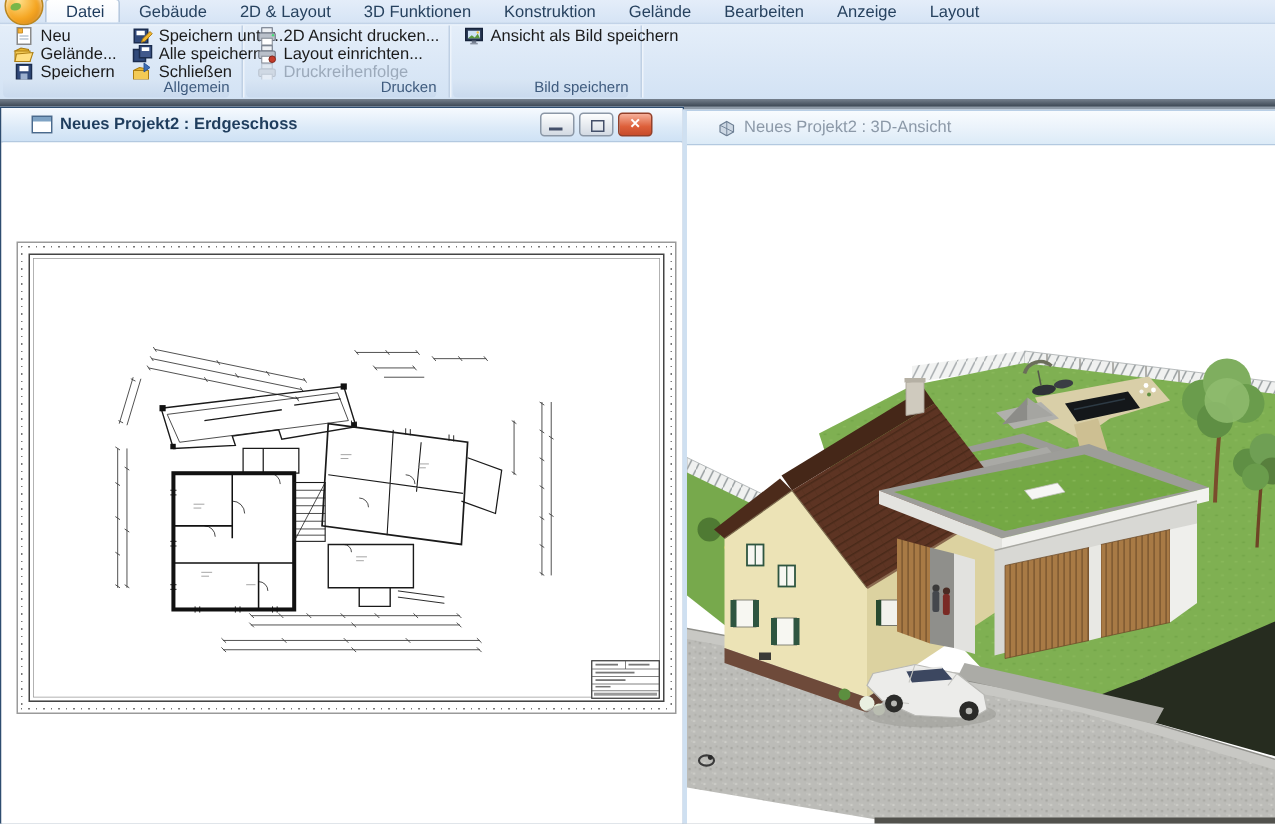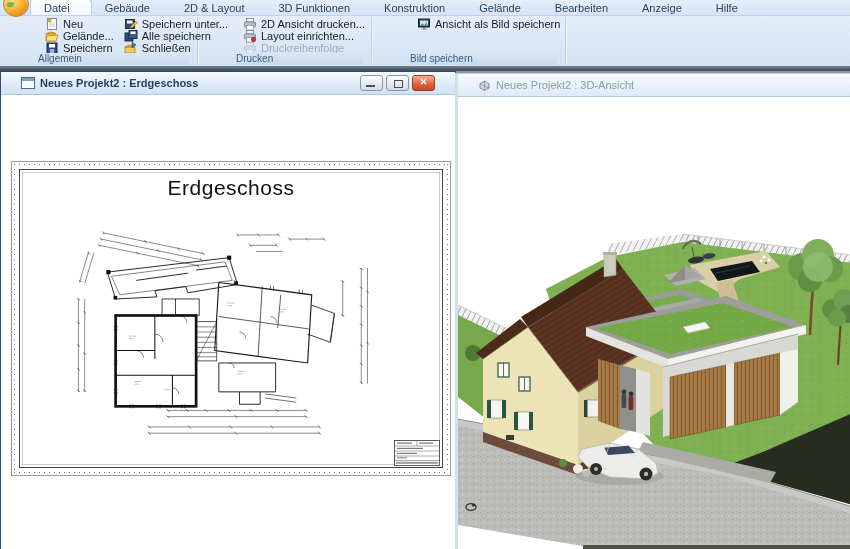--- a/index.html
+++ b/index.html
@@ -12,28 +12,28 @@
   .ribbon{position:absolute;left:0;top:0;width:850px;height:68px;
     background:linear-gradient(#eaf2fb,#dde9f7 55%,#d2e2f4);}
   .tabrow{position:absolute;left:0;top:0;width:100%;height:16px;
     background:linear-gradient(#e4edf9,#d6e4f5);
     border-bottom:1px solid #c2d3e8;display:flex;align-items:flex-end;padding-left:30px;box-sizing:border-box;}
   .orb{position:absolute;left:3px;top:-9px;width:24px;height:24px;border-radius:50%;
     background:radial-gradient(circle at 35% 35%, #ffe08a, #f5a623 55%, #c87a12);
     border:1px solid #b98722;box-shadow:inset 0 2px 3px rgba(255,255,255,.7);}
   .orb .leaf{position:absolute;left:3px;top:10px;width:7px;height:5px;border-radius:60% 40% 60% 40%;
     background:#7ab648;}
-  .tab{font-size:11px;color:#27425f;padding:2px 21px 1px 13px;cursor:default;white-space:nowrap;}
+  .tab{font-size:11px;color:#27425f;padding:2px 9px 1px 13px;cursor:default;white-space:nowrap;}
   .tab.active{background:linear-gradient(#ffffff,#f2f7fd);border:1px solid #b7c9de;border-bottom:none;
     border-radius:3px 3px 0 0;color:#1d3least?;color:#1d3a5c;}
   .body-row{position:absolute;left:0;top:17px;width:100%;height:48px;display:flex;}
   .rgroup{position:relative;height:48px;padding:1px 8px 13px 6px;box-sizing:border-box;
-    border-right:1px solid #bfd0e4;box-shadow:1px 0 0 #eef4fb;display:flex;gap:4px;margin-left:36px;}
+    border-right:1px solid #bfd0e4;box-shadow:1px 0 0 #eef4fb;display:flex;gap:4px;}
   .rgroup .glabel{position:absolute;left:2px;right:8px;bottom:0;height:12px;
-    font-size:10px;color:#3f5b7e;text-align:left;line-height:12px;
+    font-size:10px;color:#3f5b7e;text-align:right;line-height:12px;
     background:linear-gradient(#d8e5f4,#c9daee);border-radius:0 0 3px 3px;}
   .bcol{display:flex;flex-direction:column;justify-content:flex-start;}
   .rbtn{display:flex;align-items:center;gap:4px;font-size:11px;color:#1b1b1b;
     padding:0 3px;height:12px;white-space:nowrap;cursor:default;}
   .rbtn.disabled{color:#9caabb;}
   .rbtn svg{flex:0 0 auto;}
   .ribbon-bottom{position:absolute;left:0;top:66px;width:100%;height:5px;
     background:linear-gradient(#75808d,#3d4854);}
   
   .win{position:absolute;background:#fff;}
@@ -81,21 +81,21 @@
 <div class="ribbon">
   <div class="tabrow">
     <div class="tab active">Datei</div>
     <div class="tab">Gebäude</div>
     <div class="tab">2D &amp; Layout</div>
     <div class="tab">3D Funktionen</div>
     <div class="tab">Konstruktion</div>
     <div class="tab">Gelände</div>
     <div class="tab">Bearbeiten</div>
     <div class="tab">Anzeige</div>
-    <div class="tab">Hilfe</div>
+    <div class="tab">Layout</div>
   </div>
   <div class="orb">
       <div class="leaf"></div>
     </div>
 
   <div class="body-row">
 
     <div class="rgroup" style="width:162px">
       <div class="bcol">
         <div class="rbtn">
@@ -177,21 +177,21 @@
               <rect x="3.5" y="1.5" width="7" height="3.5" fill="#e4e7ea" stroke="#9aa1aa" stroke-width=".7"></rect>
               <rect x="1.5" y="5" width="11" height="5" rx="1" fill="#c8cdd4" stroke="#9aa1aa" stroke-width=".7"></rect>
               <rect x="3.5" y="8.5" width="7" height="4.5" fill="#f4f5f6" stroke="#aab0b8" stroke-width=".7"></rect>
             </svg>
           <span>Druckreihenfolge</span>
         </div>
       </div>
       <div class="glabel">Drucken</div>
     </div>
 
-    <div class="rgroup" style="width:158px">
+    <div class="rgroup" style="width:128px">
       <div class="bcol">
         <div class="rbtn">
           <svg width="14" height="14">
               <rect x="1.5" y="2" width="11" height="8" fill="#2c3c58" stroke="#16233a"></rect>
               <rect x="3" y="3.5" width="8" height="5" fill="#cfe2f4"></rect>
               <path d="M3,8.5 l2.5,-2 2,1.5 2,-2.5 1.5,3z" fill="#5d9a3f"></path>
               <circle cx="9.5" cy="4.6" r=".8" fill="#f5c33c"></circle>
               <rect x="5.5" y="10" width="3" height="1.6" fill="#6a7486"></rect>
               <rect x="4.5" y="11.6" width="5" height="1" fill="#8b94a3"></rect>
             </svg>
@@ -220,21 +220,20 @@
         </div>
     </div>
   </div>
   <div class="content">
     <div class="sheet">
       <div class="tick" style="left:2px;right:2px;top:2px;height:1px"></div>
       <div class="tick" style="left:2px;right:2px;bottom:2px;height:1px"></div>
       <div class="tick v" style="top:2px;bottom:2px;left:2px;width:1px"></div>
       <div class="tick v" style="top:2px;bottom:2px;right:2px;width:1px"></div>
       <div class="sheet-inner"></div>
-      <div class="sheet-title">Erdgeschoss</div>
 
       <div class="planwrap">
       <svg class="floorplan" width="320" height="228" viewBox="0 0 310 220">
         <g stroke="#444" stroke-width="0.6" fill="none">
 
           <path d="M38,14 L135,34 M36,20 L133,40 M34,26 L131,46"></path>
           <path d="M37,12.5 l2,3 M78,21 l2,3 M110,28 l2,3 M134,32.5 l2,3 M35,18.5 l2,3 M90,29.5 l2,3 M132,38.5 l2,3 M33,24.5 l2,3 M70,32 l2,3 M129,44.5 l2,3"></path>
           <path d="M24,32 L15,62 M29,33 L20,63 M22.5,33 l3,1.5 M14.5,60 l3,1.5"></path>
 
           <path d="M168,16 H208 M218,20 H252 M180,26 H206 M186,32 H212"></path>

